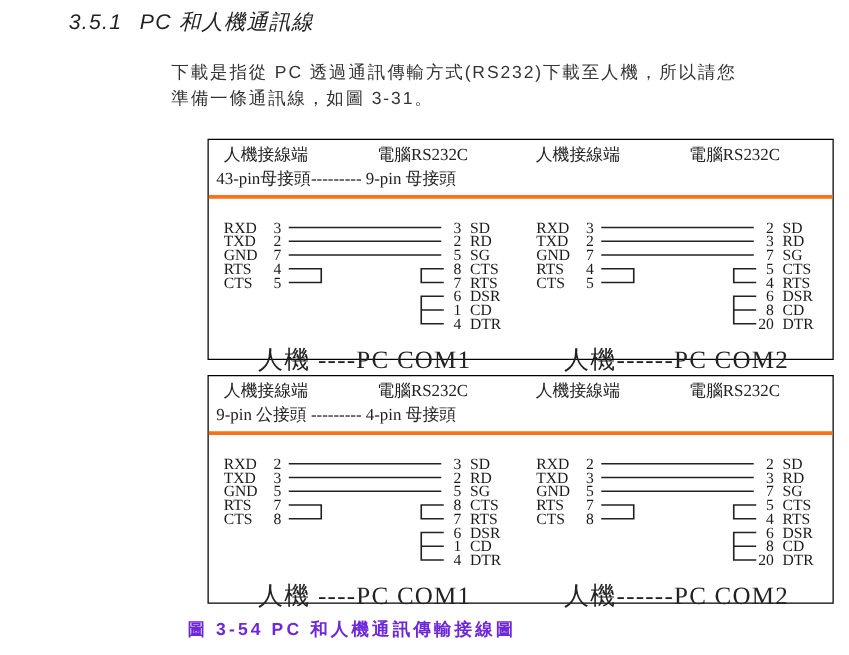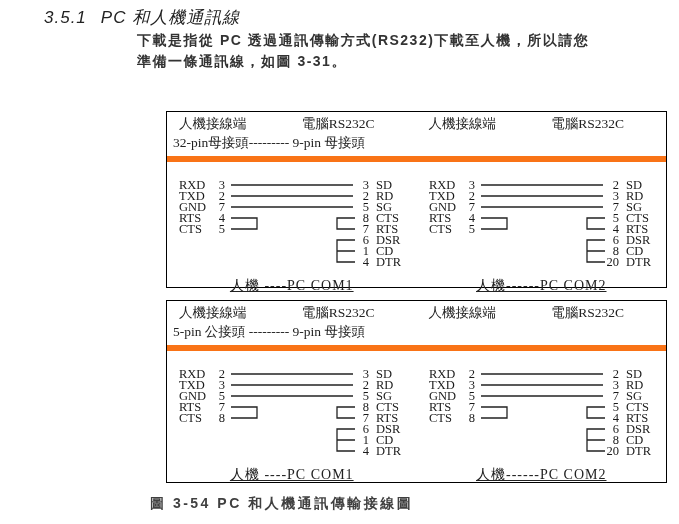--- a/index.html
+++ b/index.html
@@ -1,56 +1,56 @@
 <!DOCTYPE html>
 <html><head>
 <meta charset="utf-8">
 <style>
   html,body { margin:0; padding:0; background:#ffffff; }
   .page {
     position:relative; width:679px; height:524px; background:#fff;
     font-family:"Liberation Sans", sans-serif; color:#1a1a1a; overflow:hidden;
   }
   .heading {
-    position:absolute; left:44px; top:6px;
+    position:absolute; left:55px; top:6px;
     font-style:italic; font-size:17px; letter-spacing:1px; color:#222;
   }
   .heading .num { margin-right:14px; }
   .intro {
-    position:absolute; left:137px; top:30px; width:520px;
-    font-size:14px; line-height:21px; letter-spacing:1.5px; color:#333;font-weight:bold;
+    position:absolute; left:137px; top:47px; width:520px;
+    font-size:14px; line-height:21px; letter-spacing:1.5px; color:#333;
   }
   .wire-box {
     position:absolute; left:166px; width:501px; box-sizing:border-box;
     border:1px solid #000; background:#fff;
     display:flex; flex-direction:column;
     font-family:"Liberation Serif", serif;
   }
   .box-1 { top:111px; height:177px; }
   .box-2 { top:300px; height:183px; }
-  .box-header { display:flex; border-bottom:6px solid #f97316; padding:3px 0 4px 0; }
+  .box-header { display:flex; border-bottom:3px solid #f97316; padding:3px 0 4px 0; }
   .col-header { width:50%; font-size:13.5px; color:#222; }
   .hline1 { display:flex; justify-content:space-between; padding:0 42px 1px 12px; }
   .hline2 { padding-left:6px; white-space:nowrap; }
   .box-body { flex:1; display:flex; }
   .diagram-col { width:50%; display:flex; flex-direction:column;justify-content:flex-end; }
   svg.diagram { display:block; margin-top:3px; flex:0 0 auto; }
   svg.diagram text {
     font-family:"Liberation Serif", serif; font-size:12.5px; fill:#1a1a1a;
     dominant-baseline:central;
   }
   svg.diagram text.num { text-anchor:end; }
   svg.diagram path { stroke:#222; stroke-width:1.3; fill:none; }
   .diagram-footer {
-    margin-top:auto; text-align:center; font-size:14px; letter-spacing:1px;
-    padding-bottom:5px; color:#222;text-decoration:underline;
+    margin-top:auto; text-align:center; font-size:20px; letter-spacing:1px;
+    padding-bottom:5px; color:#222;
   }
   .caption {
     position:absolute; left:150px; top:495px;
-    font-weight:bold; font-size:14px; letter-spacing:2.5px; color:#404040;
+    font-weight:bold; font-size:14px; letter-spacing:2.5px; color:#6d28d9;
   }
 </style>
 </head>
 <body>
 
 <div class="page">
 
   <div class="heading">
     <span class="num">3.5.1</span><span>PC 和人機通訊線</span>
   </div>
@@ -60,21 +60,21 @@
     <div>準備一條通訊線，如圖 3-31。</div>
   </div>
 
   <div class="wire-box box-1">
     <div class="box-header">
       <div class="col-header">
         <div class="hline1">
           <span>人機接線端</span>
           <span>電腦RS232C</span>
         </div>
-        <div class="hline2">32-pin母接頭--------- 9-pin 母接頭</div>
+        <div class="hline2">43-pin母接頭--------- 9-pin 母接頭</div>
       </div>
       <div class="col-header">
         <div class="hline1">
           <span>人機接線端</span>
           <span>電腦RS232C</span>
         </div>
       </div>
     </div>
     <div class="box-body">
 
@@ -161,21 +161,21 @@
     </div>
   </div>
 
   <div class="wire-box box-2">
     <div class="box-header">
       <div class="col-header">
         <div class="hline1">
           <span>人機接線端</span>
           <span>電腦RS232C</span>
         </div>
-        <div class="hline2">5-pin 公接頭 --------- 9-pin 母接頭</div>
+        <div class="hline2">9-pin 公接頭 --------- 4-pin 母接頭</div>
       </div>
       <div class="col-header">
         <div class="hline1">
           <span>人機接線端</span>
           <span>電腦RS232C</span>
         </div>
       </div>
     </div>
     <div class="box-body">
 

